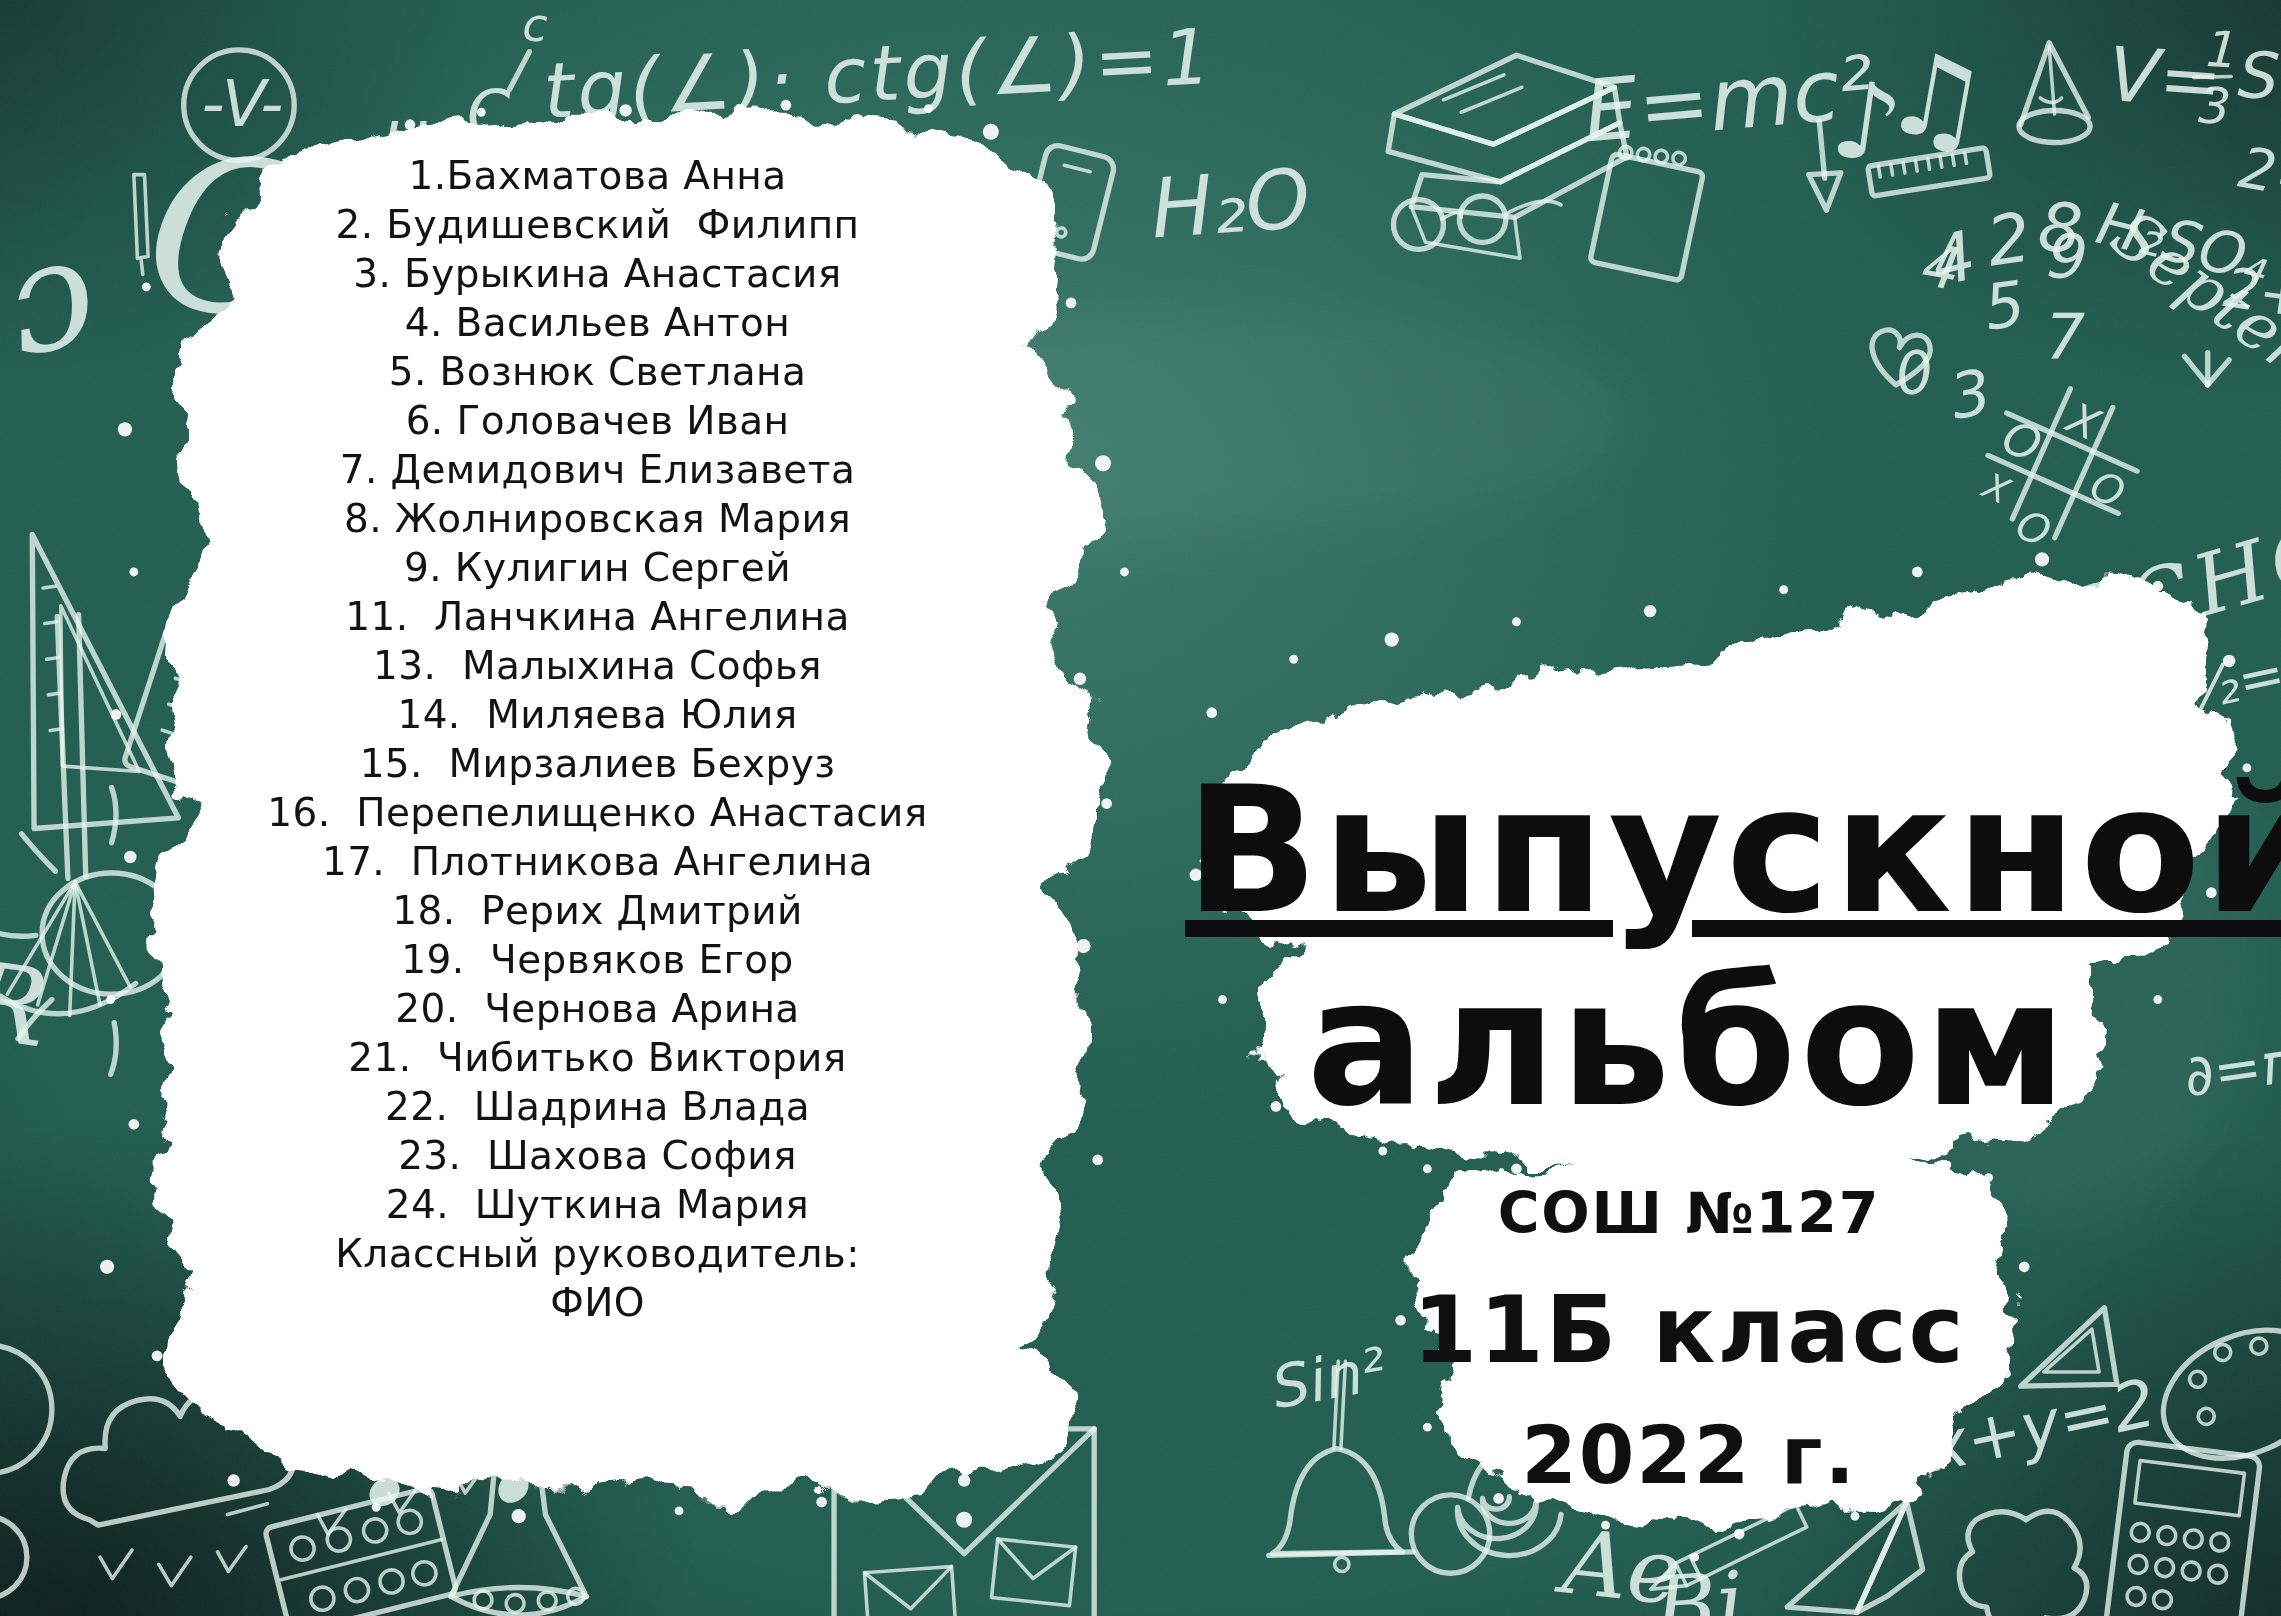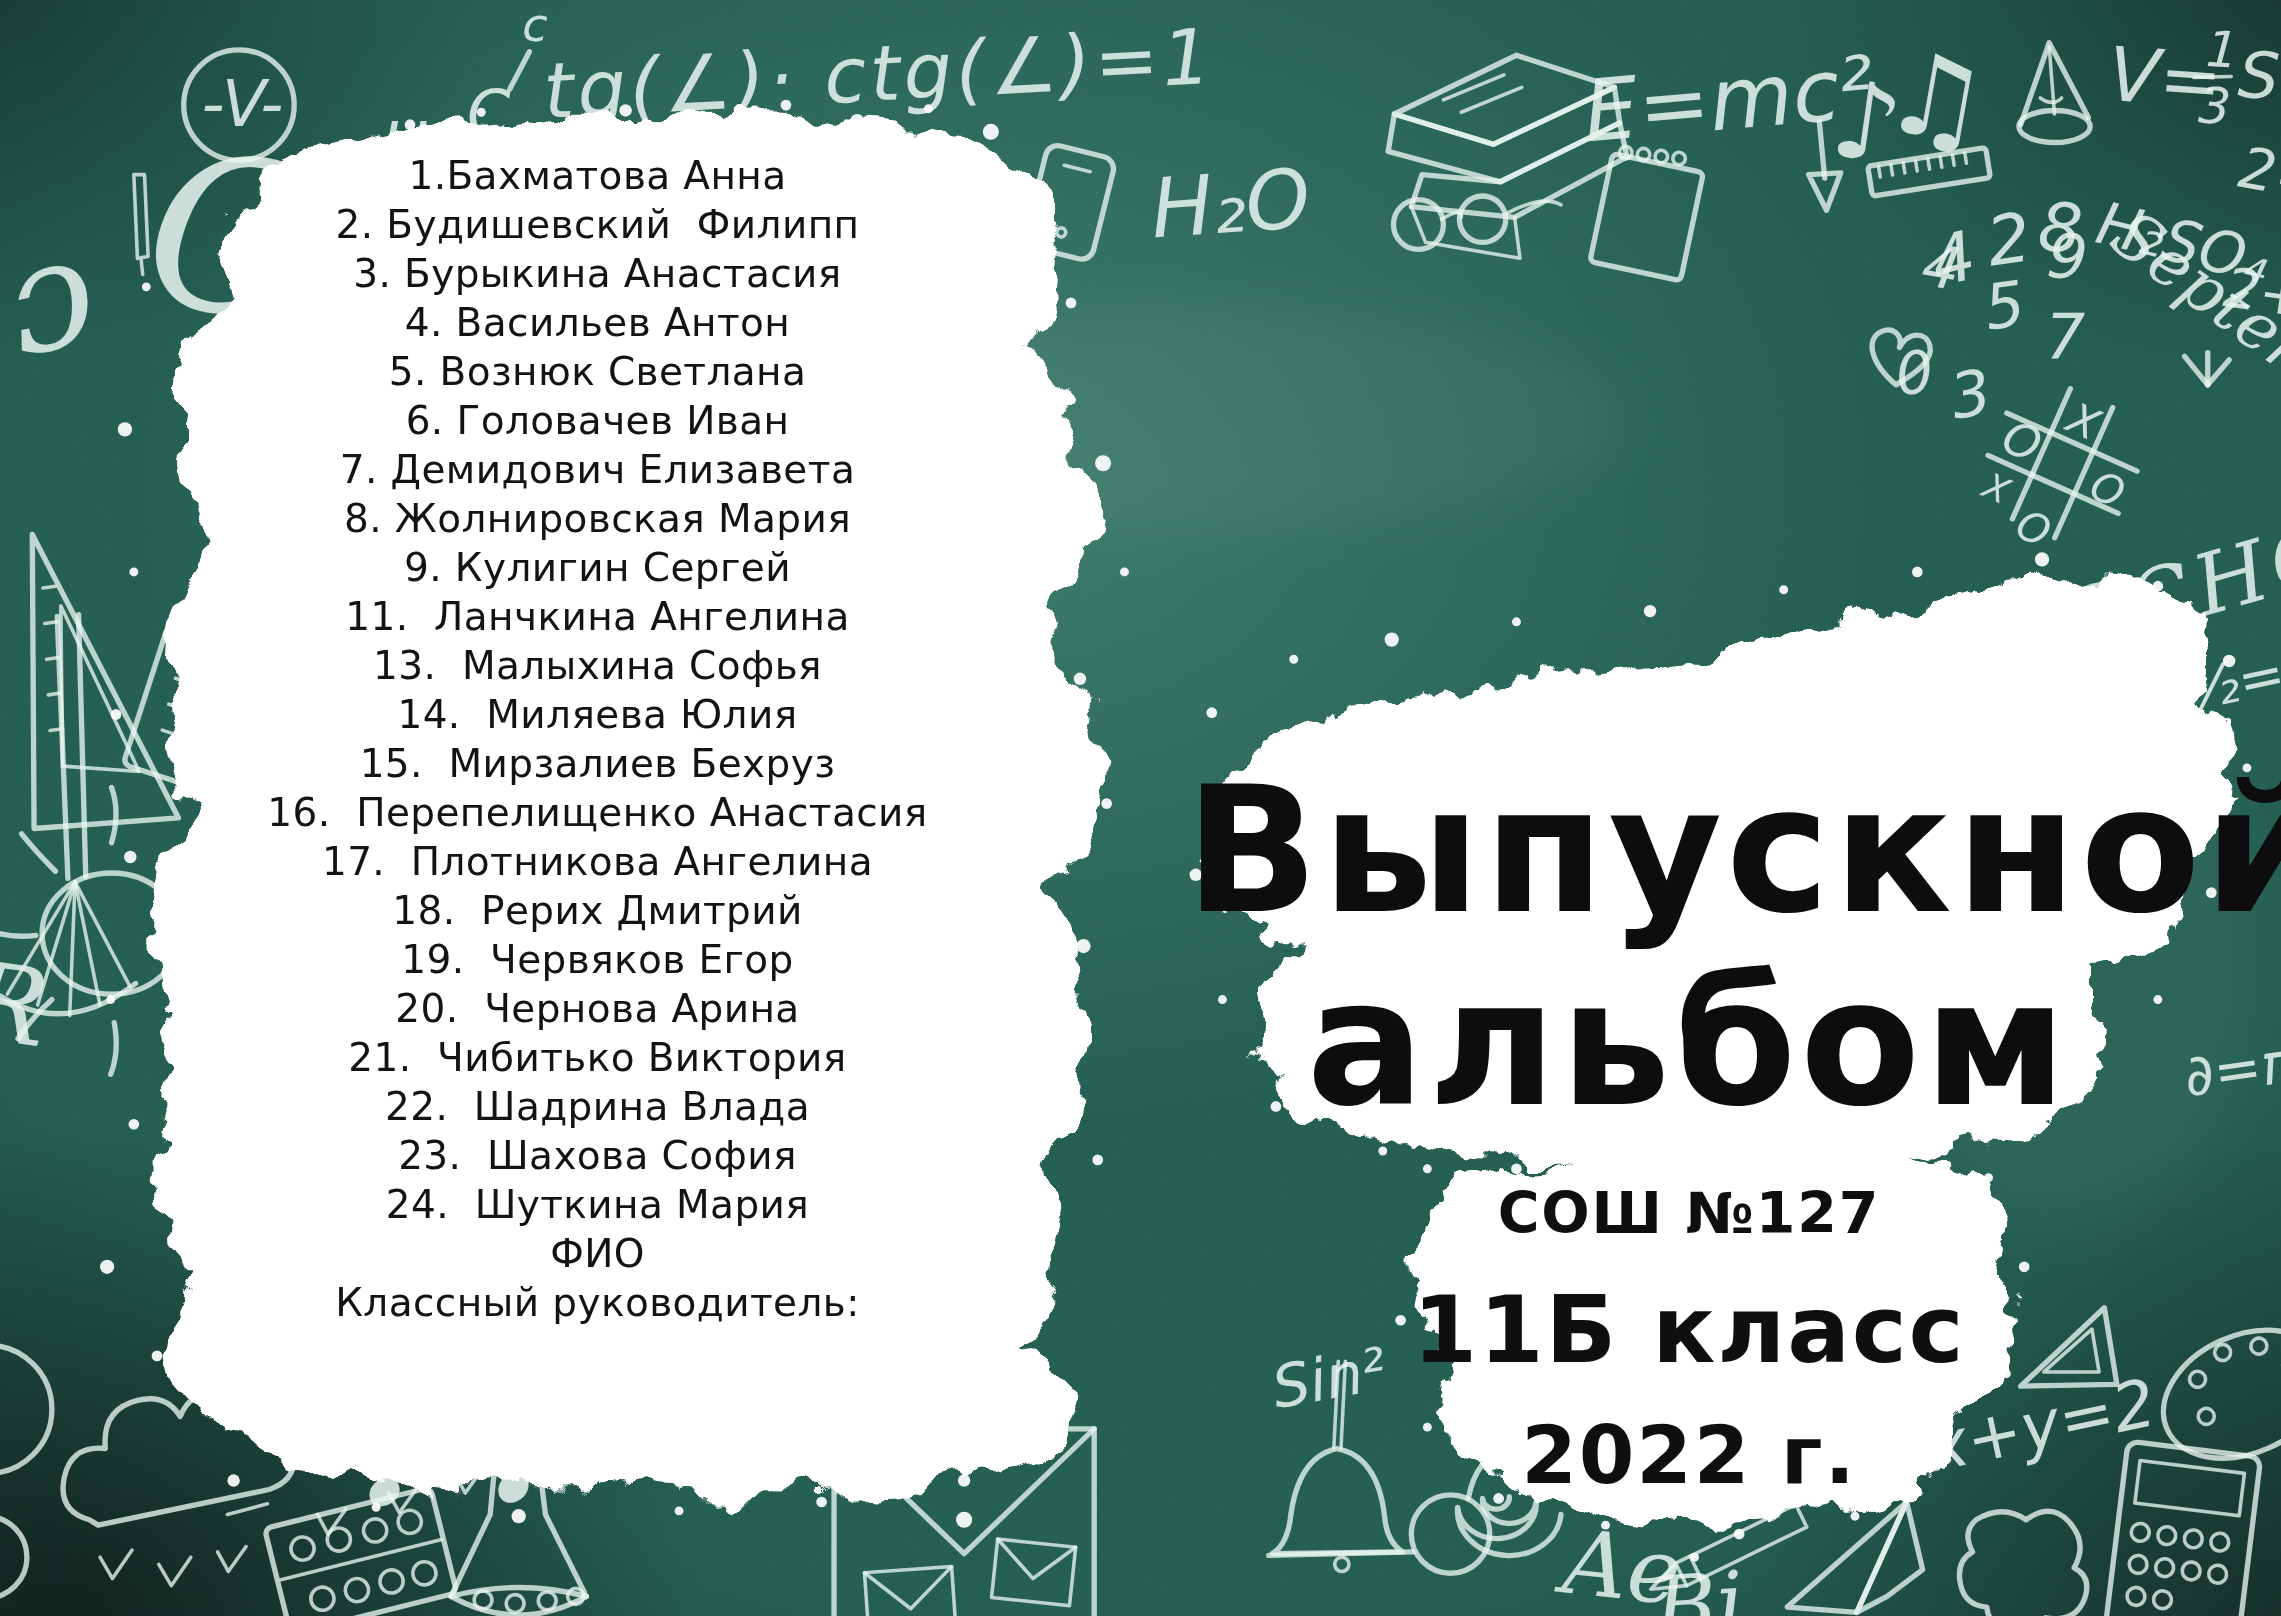--- a/index.html
+++ b/index.html
@@ -27,21 +27,21 @@
   .spray{fill:var(--splat);opacity:.92;}
   .roster{
     position:absolute;left:174px;top:151px;width:847px;text-align:center;
     font-size:39px;line-height:49px;color:var(--ink);letter-spacing:0.4px;
   }
   .rline{white-space:pre;}
   .title{
     position:absolute;left:1185px;top:759px;width:1007px;text-align:center;
     color:#0d0d0d;font-weight:700;
   }
-  .title .l1{font-size:175px;line-height:184px;letter-spacing:3.6px;}
+  .title .l1{font-size:175px;line-height:184px;letter-spacing:3.6px;text-decoration:underline;}
   .title .l2{font-size:175px;line-height:184px;margin-top:9px;letter-spacing:3.6px;}
   .info{
     position:absolute;left:1377px;top:1182px;width:624px;text-align:center;
     color:#0f0f0f;font-weight:700;
   }
   .info .school{font-size:57px;line-height:62px;letter-spacing:1.8px;}
   .info .klass{font-size:93px;line-height:98px;margin-top:37px;letter-spacing:1.8px;}
   .info .year{font-size:80px;line-height:86px;margin-top:34px;letter-spacing:1.8px;}
 </style>
 </head>
@@ -532,22 +532,22 @@
         <div class="rline">16.  Перепелищенко Анастасия</div>
         <div class="rline">17.  Плотникова Ангелина</div>
         <div class="rline">18.  Рерих Дмитрий</div>
         <div class="rline">19.  Червяков Егор</div>
         <div class="rline">20.  Чернова Арина</div>
         <div class="rline">21.  Чибитько Виктория</div>
         <div class="rline">22.  Шадрина Влада</div>
         <div class="rline">23.  Шахова София</div>
         <div class="rline">24.  Шуткина Мария</div>
       </div>
+    <div class="rline">Классный руководитель:</div>
     <div class="rline">ФИО</div>
-    <div class="rline">Классный руководитель:</div>
   </div>
 
   <div class="title">
     <div class="l1">Выпускной</div>
     <div class="l2">альбом</div>
   </div>
 
   <div class="info">
     <div class="school">СОШ №127</div>
     <div class="klass">11Б класс</div>

